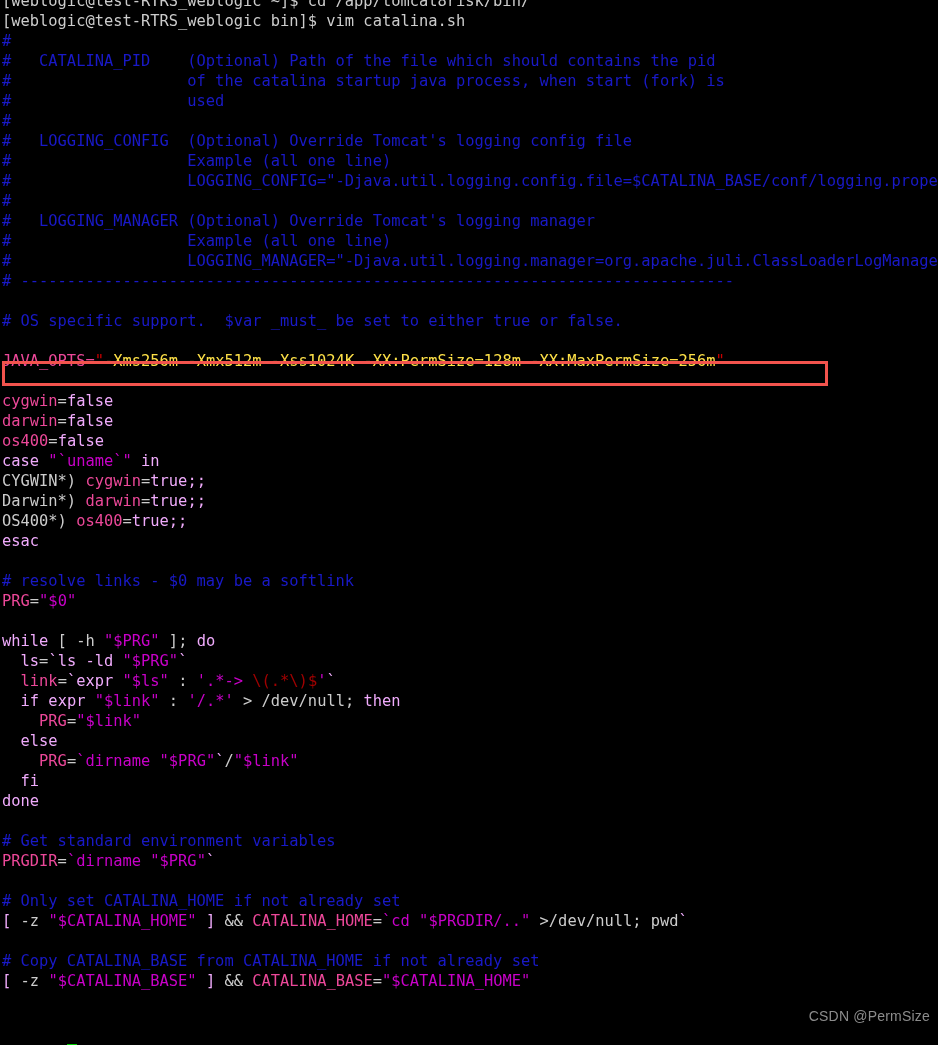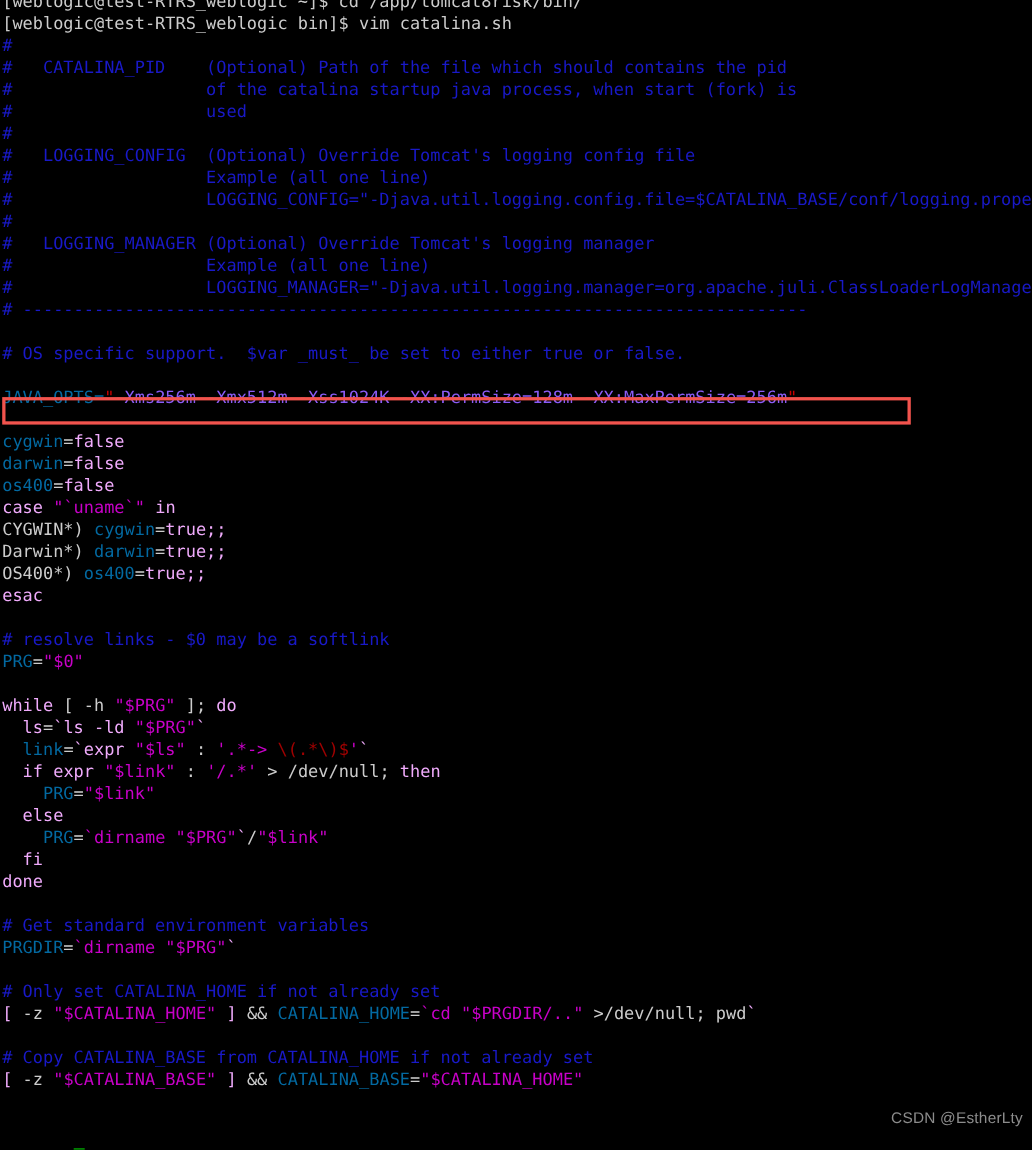--- a/index.html
+++ b/index.html
@@ -40,25 +40,25 @@
   .row {
     height: 20px;
     line-height: 20px;
     white-space: pre;
     overflow: visible;
   }
 
   
   .c-white    { color: #cccccc; }
   .c-comment  { color: #1919c8; }   
-  .c-ident    { color: #0369a1; }   
+  .c-ident    { color: #ec4899; }   
   .c-string   { color: #c800c8; }   
   .c-const    { color: #f0abfc; }   
   .c-special  { color: #a00000; }   
-  .c-optsval  { color: #8b5cf6; }   
+  .c-optsval  { color: #fde047; }   
   .c-quote    { color: #c80000; }
 
   
   #java-opts-box {
     position: absolute;
     left: 2px;
     top: 361px;
     width: 826px;
     height: 25px;
     border: 3px solid #f2534d;
@@ -92,15 +92,15 @@
 <div id="terminal">
 
   <div id="screen"><div class="row"><span class="c-white">[weblogic@test-RTRS_weblogic ~]$ cd /app/tomcat8risk/bin/</span></div><div class="row"><span class="c-white">[weblogic@test-RTRS_weblogic bin]$ vim catalina.sh</span></div><div class="row"><span class="c-comment">#</span></div><div class="row"><span class="c-comment">#   CATALINA_PID    (Optional) Path of the file which should contains the pid</span></div><div class="row"><span class="c-comment">#                   of the catalina startup java process, when start (fork) is</span></div><div class="row"><span class="c-comment">#                   used</span></div><div class="row"><span class="c-comment">#</span></div><div class="row"><span class="c-comment">#   LOGGING_CONFIG  (Optional) Override Tomcat's logging config file</span></div><div class="row"><span class="c-comment">#                   Example (all one line)</span></div><div class="row"><span class="c-comment">#                   LOGGING_CONFIG="-Djava.util.logging.config.file=$CATALINA_BASE/conf/logging.properties"</span></div><div class="row"><span class="c-comment">#</span></div><div class="row"><span class="c-comment">#   LOGGING_MANAGER (Optional) Override Tomcat's logging manager</span></div><div class="row"><span class="c-comment">#                   Example (all one line)</span></div><div class="row"><span class="c-comment">#                   LOGGING_MANAGER="-Djava.util.logging.manager=org.apache.juli.ClassLoaderLogManager"</span></div><div class="row"><span class="c-comment"># -----------------------------------------------------------------------------</span></div><div class="row"><span class="c-white"></span></div><div class="row"><span class="c-comment"># OS specific support.  $var _must_ be set to either true or false.</span></div><div class="row"><span class="c-white"></span></div><div class="row"><span class="c-ident">JAVA_OPTS</span><span class="c-ident">=</span><span class="c-quote">"</span><span class="c-optsval">-Xms256m -Xmx512m -Xss1024K -XX:PermSize=128m -XX:MaxPermSize=256m</span><span class="c-quote">"</span></div><div class="row"><span class="c-white"></span></div><div class="row"><span class="c-ident">cygwin</span><span class="c-white">=</span><span class="c-const">false</span></div><div class="row"><span class="c-ident">darwin</span><span class="c-white">=</span><span class="c-const">false</span></div><div class="row"><span class="c-ident">os400</span><span class="c-white">=</span><span class="c-const">false</span></div><div class="row"><span class="c-const">case</span><span class="c-white"> </span><span class="c-string">"</span><span class="c-string">`uname`</span><span class="c-string">"</span><span class="c-white"> </span><span class="c-const">in</span></div><div class="row"><span class="c-white">CYGWIN*) </span><span class="c-ident">cygwin</span><span class="c-white">=</span><span class="c-const">true</span><span class="c-const">;;</span></div><div class="row"><span class="c-white">Darwin*) </span><span class="c-ident">darwin</span><span class="c-white">=</span><span class="c-const">true</span><span class="c-const">;;</span></div><div class="row"><span class="c-white">OS400*) </span><span class="c-ident">os400</span><span class="c-white">=</span><span class="c-const">true</span><span class="c-const">;;</span></div><div class="row"><span class="c-const">esac</span></div><div class="row"><span class="c-white"></span></div><div class="row"><span class="c-comment"># resolve links - $0 may be a softlink</span></div><div class="row"><span class="c-ident">PRG</span><span class="c-white">=</span><span class="c-string">"$0"</span></div><div class="row"><span class="c-white"></span></div><div class="row"><span class="c-const">while</span><span class="c-white"> [ </span><span class="c-white">-h</span><span class="c-white"> </span><span class="c-string">"$PRG"</span><span class="c-white"> ]; </span><span class="c-const">do</span></div><div class="row"><span class="c-white">  </span><span class="c-const">ls</span><span class="c-white">=</span><span class="c-const">`ls -ld </span><span class="c-string">"$PRG"</span><span class="c-const">`</span></div><div class="row"><span class="c-white">  </span><span class="c-ident">link</span><span class="c-white">=</span><span class="c-const">`expr </span><span class="c-string">"$ls"</span><span class="c-white"> : </span><span class="c-string">'.*-&gt; </span><span class="c-special">\(.*\)$</span><span class="c-string">'</span><span class="c-const">`</span></div><div class="row"><span class="c-white">  </span><span class="c-const">if</span><span class="c-const"> expr </span><span class="c-string">"$link"</span><span class="c-white"> : </span><span class="c-string">'/.*'</span><span class="c-white"> &gt; /dev/null; </span><span class="c-const">then</span></div><div class="row"><span class="c-white">    </span><span class="c-ident">PRG</span><span class="c-white">=</span><span class="c-string">"$link"</span></div><div class="row"><span class="c-white">  </span><span class="c-const">else</span></div><div class="row"><span class="c-white">    </span><span class="c-ident">PRG</span><span class="c-white">=</span><span class="c-string">`dirname </span><span class="c-string">"$PRG"</span><span class="c-const">`</span><span class="c-white">/</span><span class="c-string">"$link"</span></div><div class="row"><span class="c-white">  </span><span class="c-const">fi</span></div><div class="row"><span class="c-const">done</span></div><div class="row"><span class="c-white"></span></div><div class="row"><span class="c-comment"># Get standard environment variables</span></div><div class="row"><span class="c-ident">PRGDIR</span><span class="c-white">=</span><span class="c-string">`dirname </span><span class="c-string">"$PRG"</span><span class="c-const">`</span></div><div class="row"><span class="c-white"></span></div><div class="row"><span class="c-comment"># Only set CATALINA_HOME if not already set</span></div><div class="row"><span class="c-const">[ </span><span class="c-white">-z</span><span class="c-white"> </span><span class="c-string">"$CATALINA_HOME"</span><span class="c-white"> </span><span class="c-const">]</span><span class="c-white"> &amp;&amp; </span><span class="c-ident">CATALINA_HOME</span><span class="c-white">=</span><span class="c-string">`cd </span><span class="c-string">"$PRGDIR/.."</span><span class="c-white"> &gt;/dev/null; pwd</span><span class="c-const">`</span></div><div class="row"><span class="c-white"></span></div><div class="row"><span class="c-comment"># Copy CATALINA_BASE from CATALINA_HOME if not already set</span></div><div class="row"><span class="c-const">[ </span><span class="c-white">-z</span><span class="c-white"> </span><span class="c-string">"$CATALINA_BASE"</span><span class="c-white"> </span><span class="c-const">]</span><span class="c-white"> &amp;&amp; </span><span class="c-ident">CATALINA_BASE</span><span class="c-white">=</span><span class="c-string">"$CATALINA_HOME"</span></div><div class="row"><span class="c-white"></span></div><div class="row"><span class="c-white"></span></div></div>
 
   <div id="java-opts-box"></div>
 
   <div id="status-line" style="position:absolute;left:2px;top:1023px;height:20px;line-height:20px;font-size:15.4px;white-space:pre;">
     <span class="c-white">:wq</span><span class="cursor-block"></span>
   </div>
 
-  <div id="watermark">CSDN @EstherLty</div>
+  <div id="watermark">CSDN @PermSize</div>
 
 </div>
 
 </body></html>

